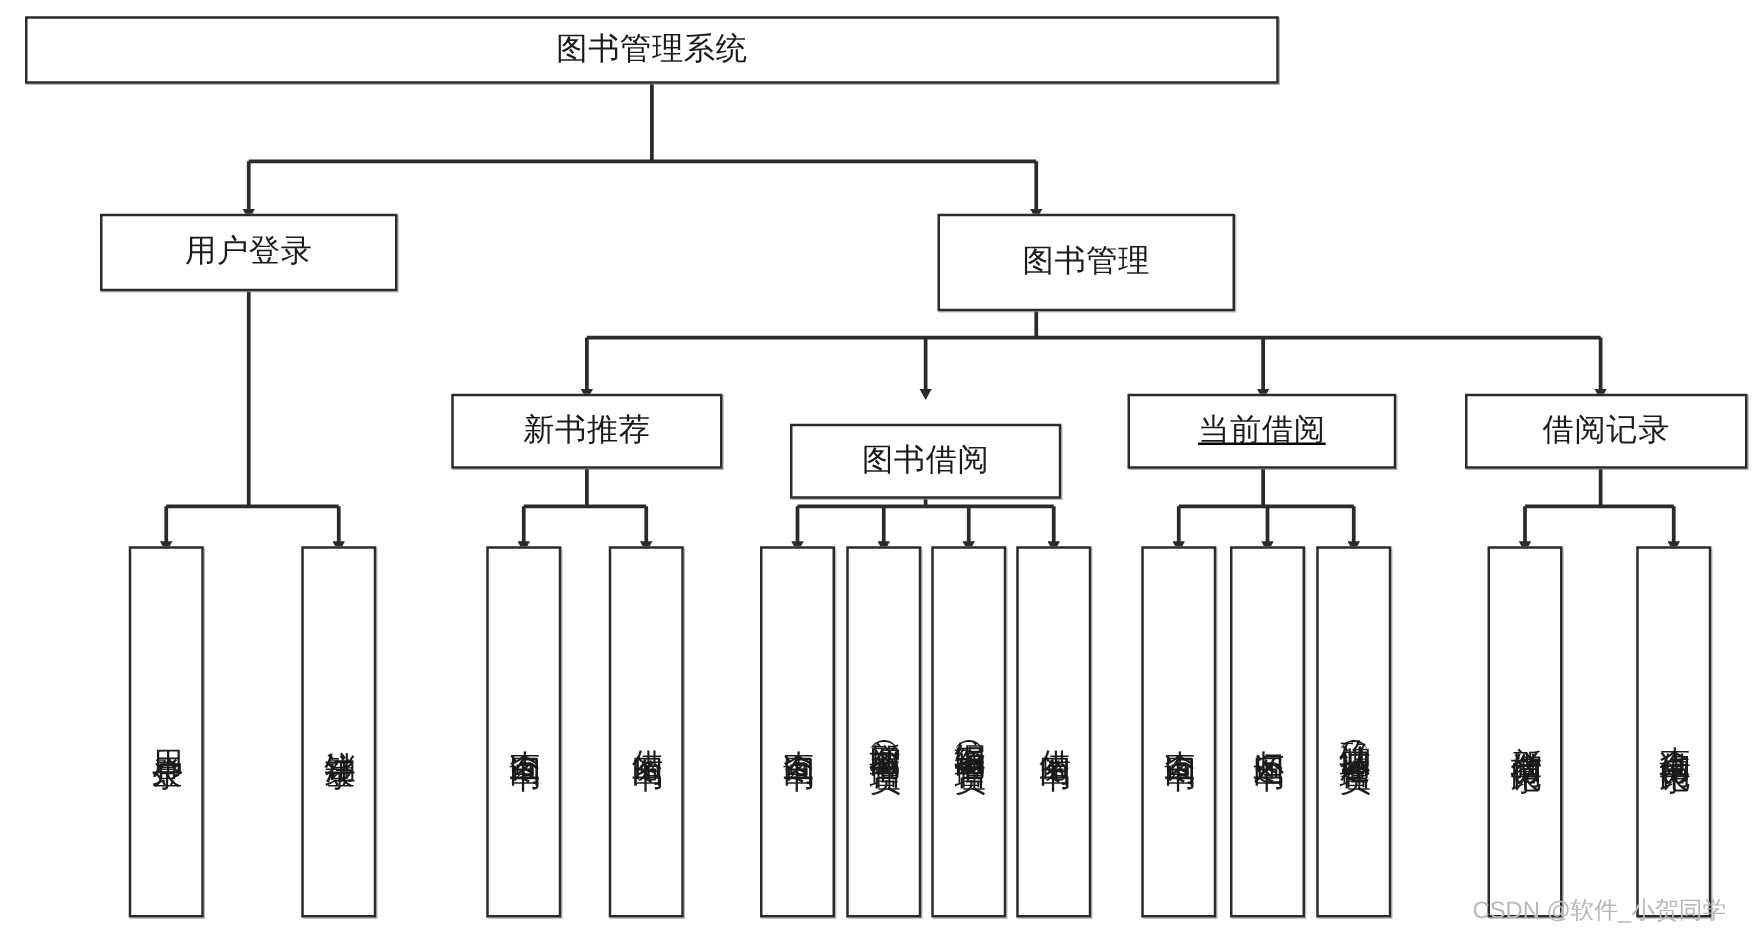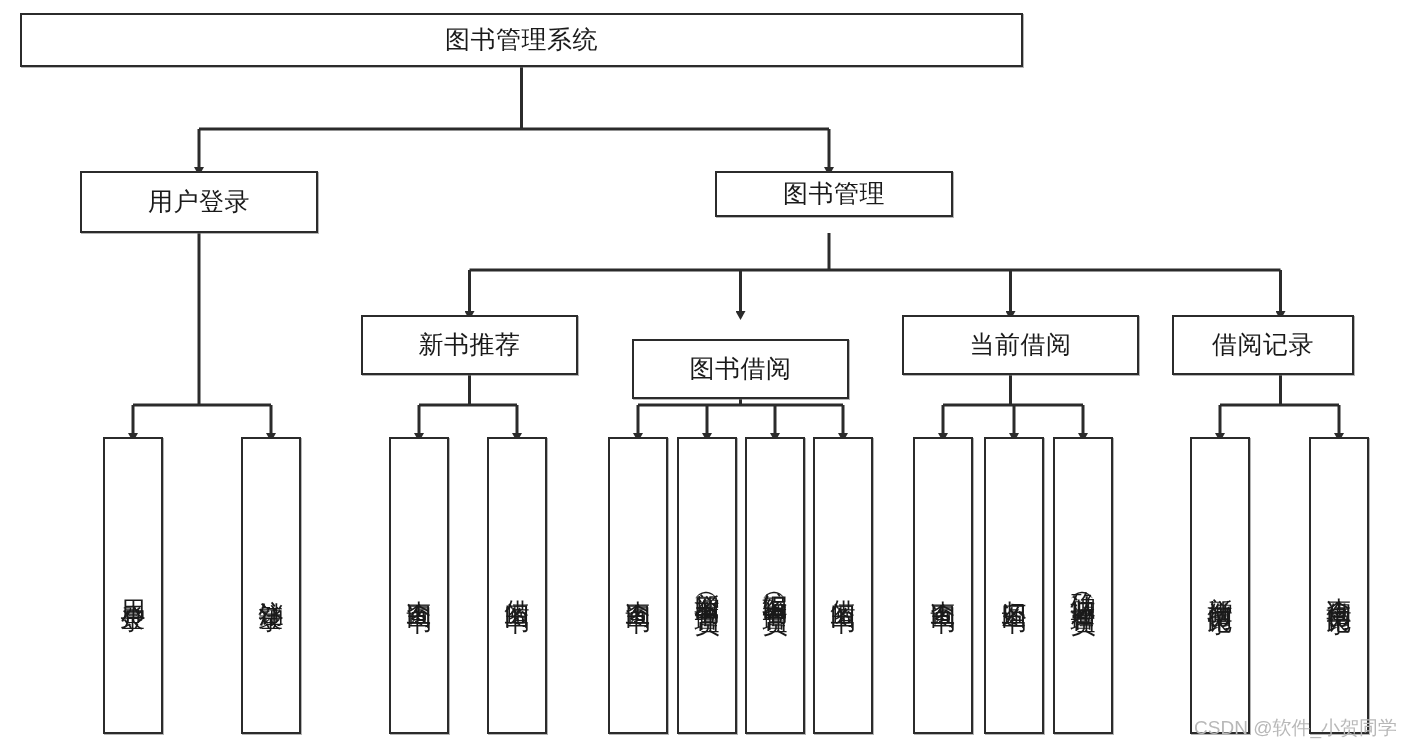--- a/index.html
+++ b/index.html
@@ -60,21 +60,21 @@
   .connector-layer {
     position: absolute;
     left: 0;
     top: 0;
     width: 1405px;
     height: 747px;
     pointer-events: none;
   }
   .watermark {
     position: absolute;
-    right: 8px;
+    right: 24px;
     bottom: 6px;
     font-size: 19px;
     color: #b8b8b8;
     font-family: "Liberation Sans", "DejaVu Sans", sans-serif;
     white-space: nowrap;
     user-select: none;
   }
 </style>
 </head>
 <body>
@@ -124,33 +124,33 @@
       </g>
   </svg>
 
   <div id="boxes">
       <div class="node-box node-h node-root" style="left: 20px; top: 13px; width: 1003px; height: 54px;">
         <span class="node-label">图书管理系统</span>
       </div>
       <div class="node-box node-h" style="left: 80px; top: 171px; width: 238px; height: 62px;">
         <span class="node-label">用户登录</span>
       </div>
-      <div class="node-box node-h" style="left: 715px; top: 171px; width: 238px; height: 46px;">
+      <div class="node-box node-h" style="left: 750px; top: 171px; width: 238px; height: 78px;">
         <span class="node-label">图书管理</span>
       </div>
       <div class="node-box node-h" style="left: 361px; top: 315px; width: 217px; height: 60px;">
         <span class="node-label">新书推荐</span>
       </div>
       <div class="node-box node-h" style="left: 632px; top: 315px; width: 217px; height: 60px; margin-top: 24px;">
         <span class="node-label">图书借阅</span>
       </div>
-      <div class="node-box node-h" style="left: 902px; top: 315px; width: 237px; height: 60px;">
+      <div class="node-box node-h" style="left: 902px; top: 315px; width: 215px; height: 60px; text-decoration: underline;">
         <span class="node-label">当前借阅</span>
       </div>
-      <div class="node-box node-h" style="left: 1172px; top: 315px; width: 182px; height: 60px; align-items: center;">
+      <div class="node-box node-h" style="left: 1172px; top: 315px; width: 226px; height: 60px; align-items: center;">
         <span class="node-label">借阅记录</span>
       </div>
       <div class="node-box node-v" style="left: 103px; top: 437px; width: 60px; height: 297px;">
         <span class="node-label">用户登录</span>
       </div>
       <div class="node-box node-v" style="left: 241px; top: 437px; width: 60px; height: 297px;">
         <span class="node-label">注销登录</span>
       </div>
       <div class="node-box node-v" style="left: 389px; top: 437px; width: 60px; height: 297px;">
         <span class="node-label">查询图书</span>

